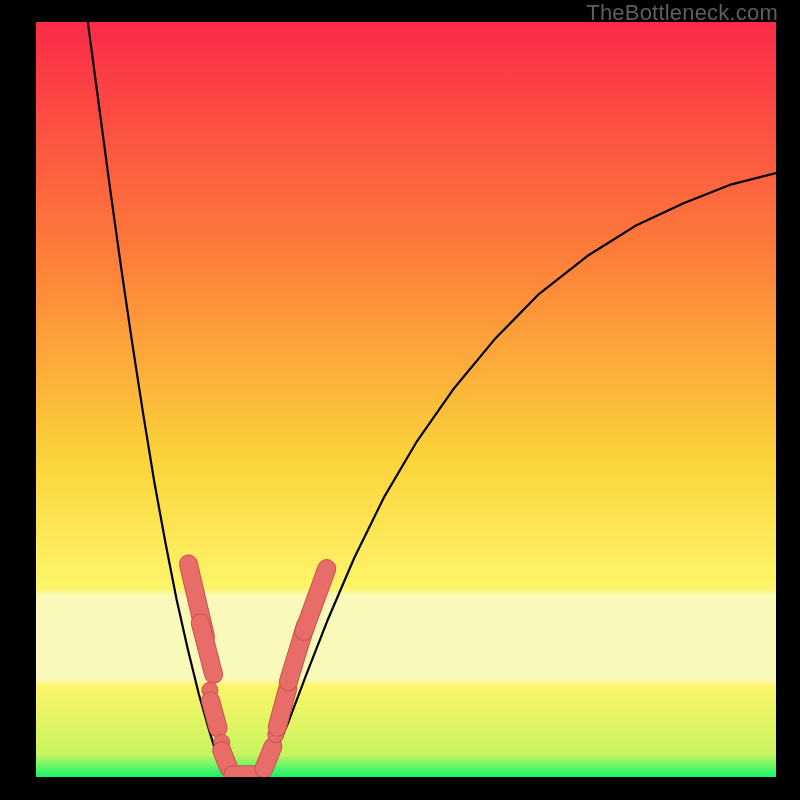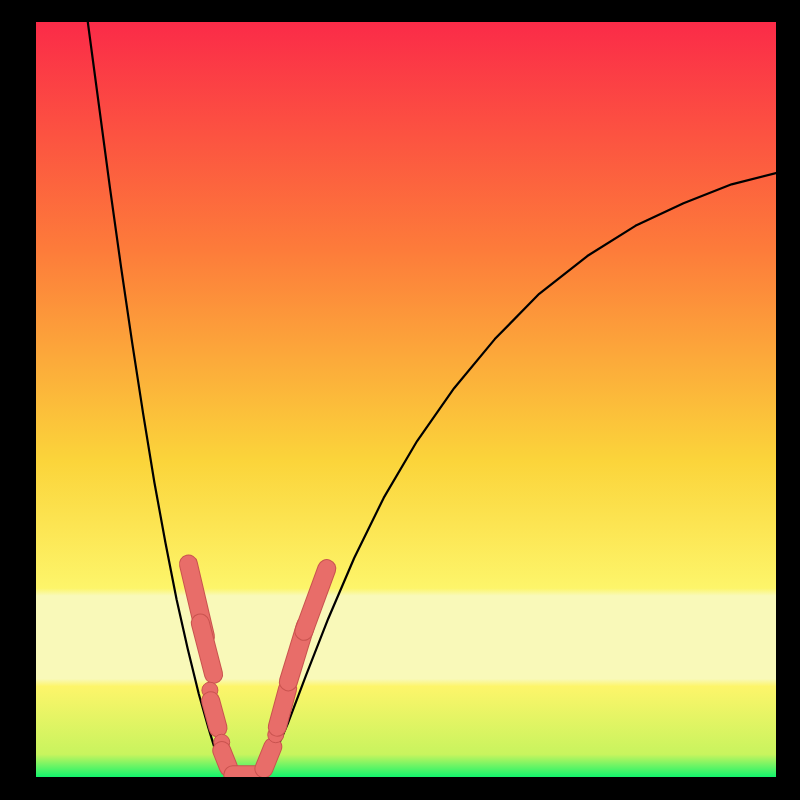--- a/index.html
+++ b/index.html
@@ -36,20 +36,21 @@
     letter-spacing: 0.2px;
     user-select: none;
   }
   svg { display: block; }
 </style>
 </head>
 <body>
 
 <div class="frame">
 
+  <div class="watermark">TheBottleneck.com</div>
 
   <div class="plot">
     <svg id="svg" viewBox="0 0 740 755" width="740" height="755">
       <defs>
         <linearGradient id="bg-grad" x1="0" y1="0" x2="0" y2="1">
           <stop id="g0" offset="0%" stop-color="#fb2b48"></stop>
           <stop id="g1" offset="30%" stop-color="#fd7b3a"></stop>
           <stop id="g2" offset="58%" stop-color="#fbd43a"></stop>
           <stop id="g3" offset="75%" stop-color="#fdf56a"></stop>
           <stop id="g4" offset="76%" stop-color="#f9f9b9"></stop>

